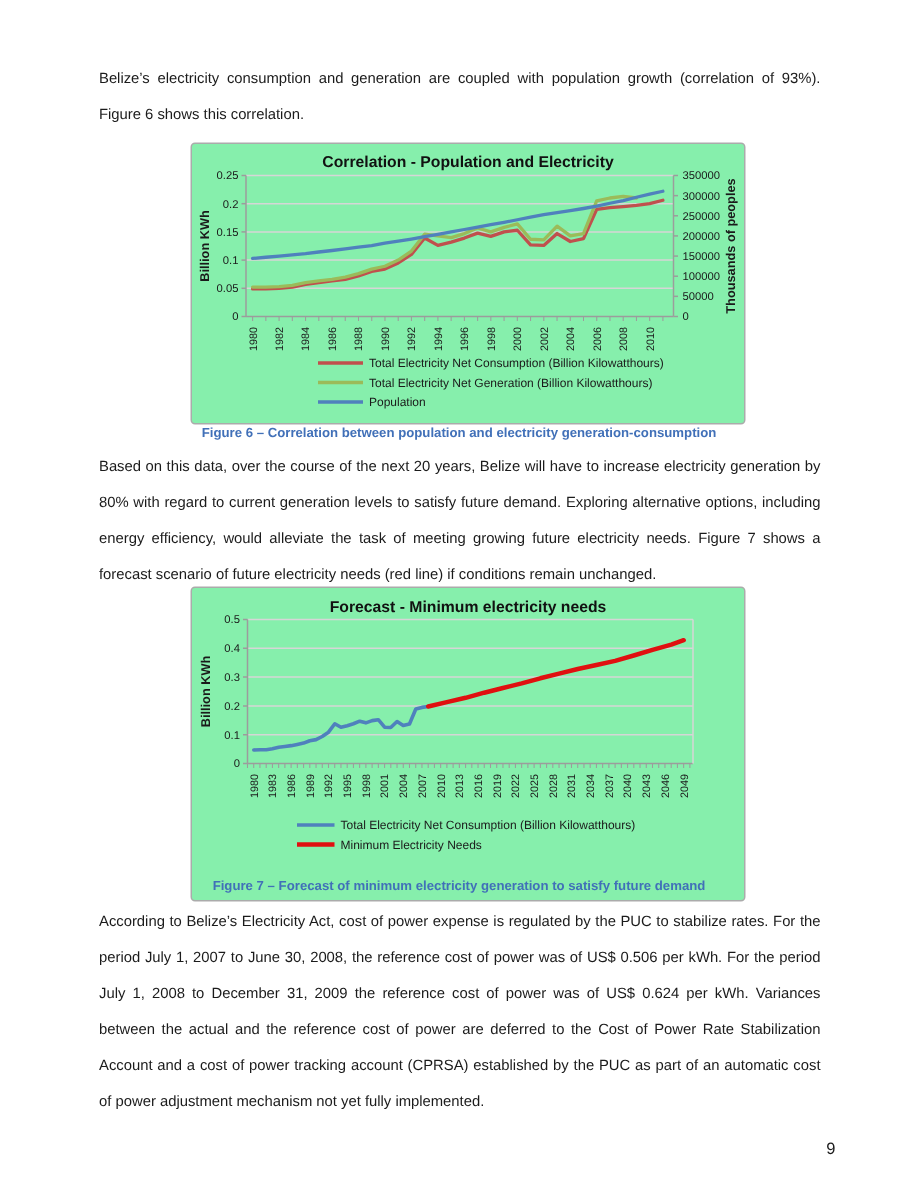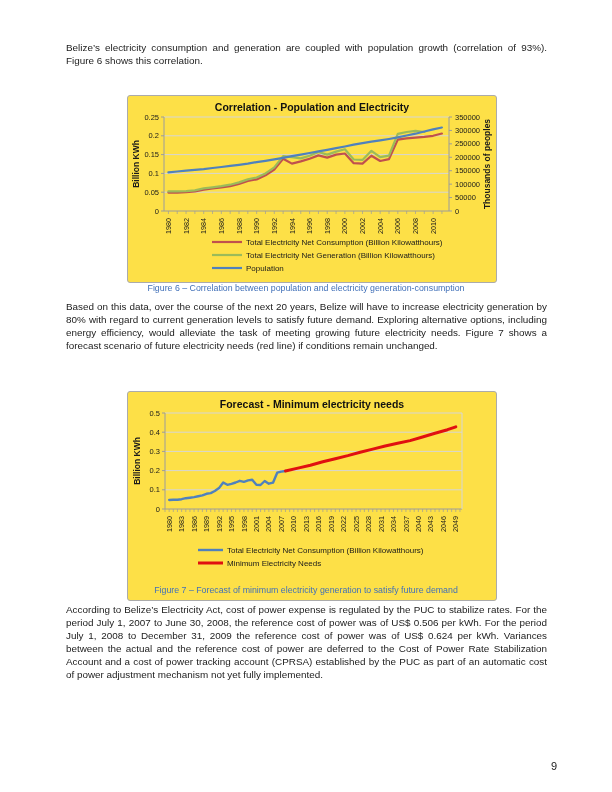--- a/index.html
+++ b/index.html
@@ -1,22 +1,22 @@
 <!DOCTYPE html>
 <html><head>
 <meta charset="utf-8">
 <style>
   html,body{margin:0;padding:0;background:#e8e8e8;}
   .page{position:relative;width:612px;height:792px;background:#ffffff;margin:0 auto;
         font-family:"Liberation Sans",sans-serif;color:#1b1b1b;overflow:hidden;}
-  .para{position:absolute;left:66px;width:481px;font-size:9.9px;line-height:13px;
+  .para{position:absolute;left:66px;width:481px;font-size:9.9px;line-height:24px;
         text-align:justify;color:#1b1b1b;margin:0;}
-  .chartbox{position:absolute;left:127px;width:370px;margin:0;background:#fde047;
+  .chartbox{position:absolute;left:127px;width:370px;margin:0;background:#86efac;
         border:1px solid #ababab;border-radius:3px;box-sizing:border-box;}
-  .caption{position:absolute;left:66px;width:480px;text-align:center;font-weight:normal;
+  .caption{position:absolute;left:66px;width:480px;text-align:center;font-weight:bold;
         font-size:8.8px;color:#4170b8;}
   .pagenum{position:absolute;right:55px;top:760px;font-size:11px;color:#1b1b1b;}
   svg{display:block;}
   svg text{font-family:"Liberation Sans",sans-serif;}
 </style>
 </head>
 <body>
 
 <div class="page">
 

